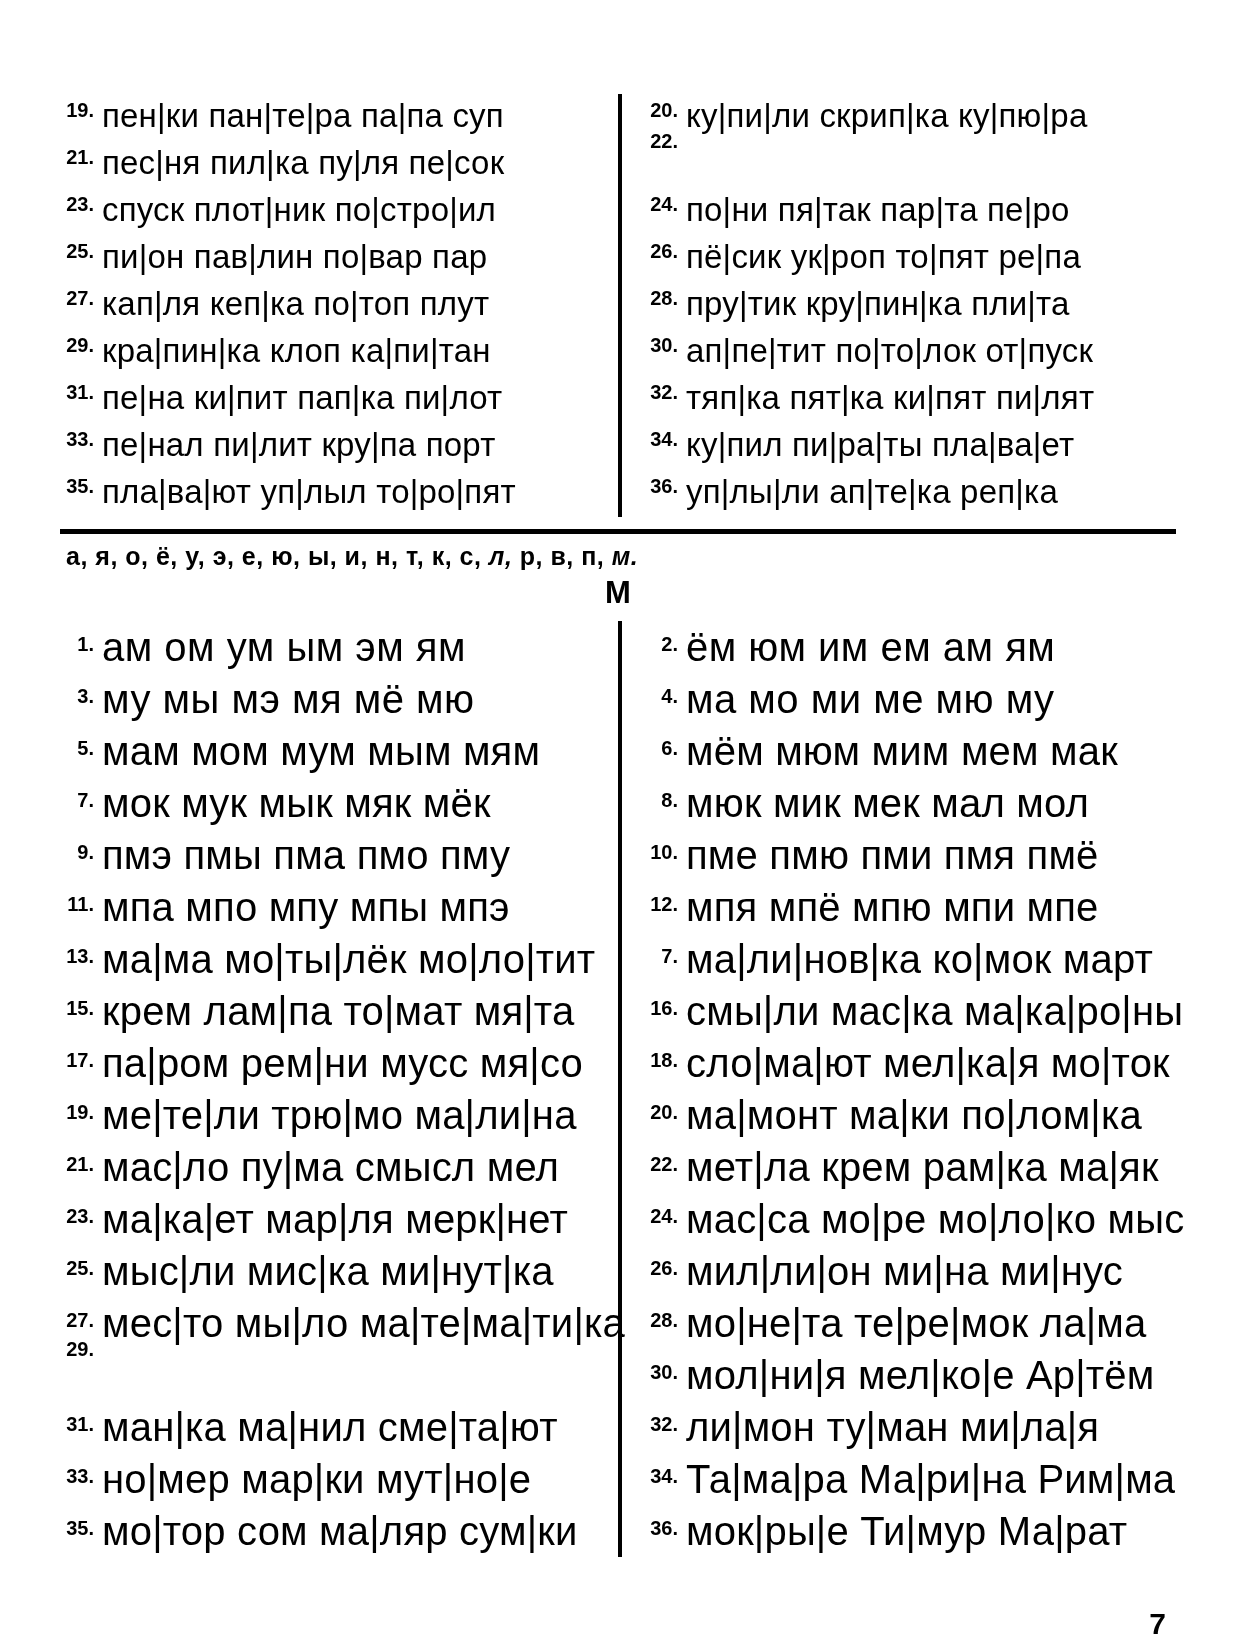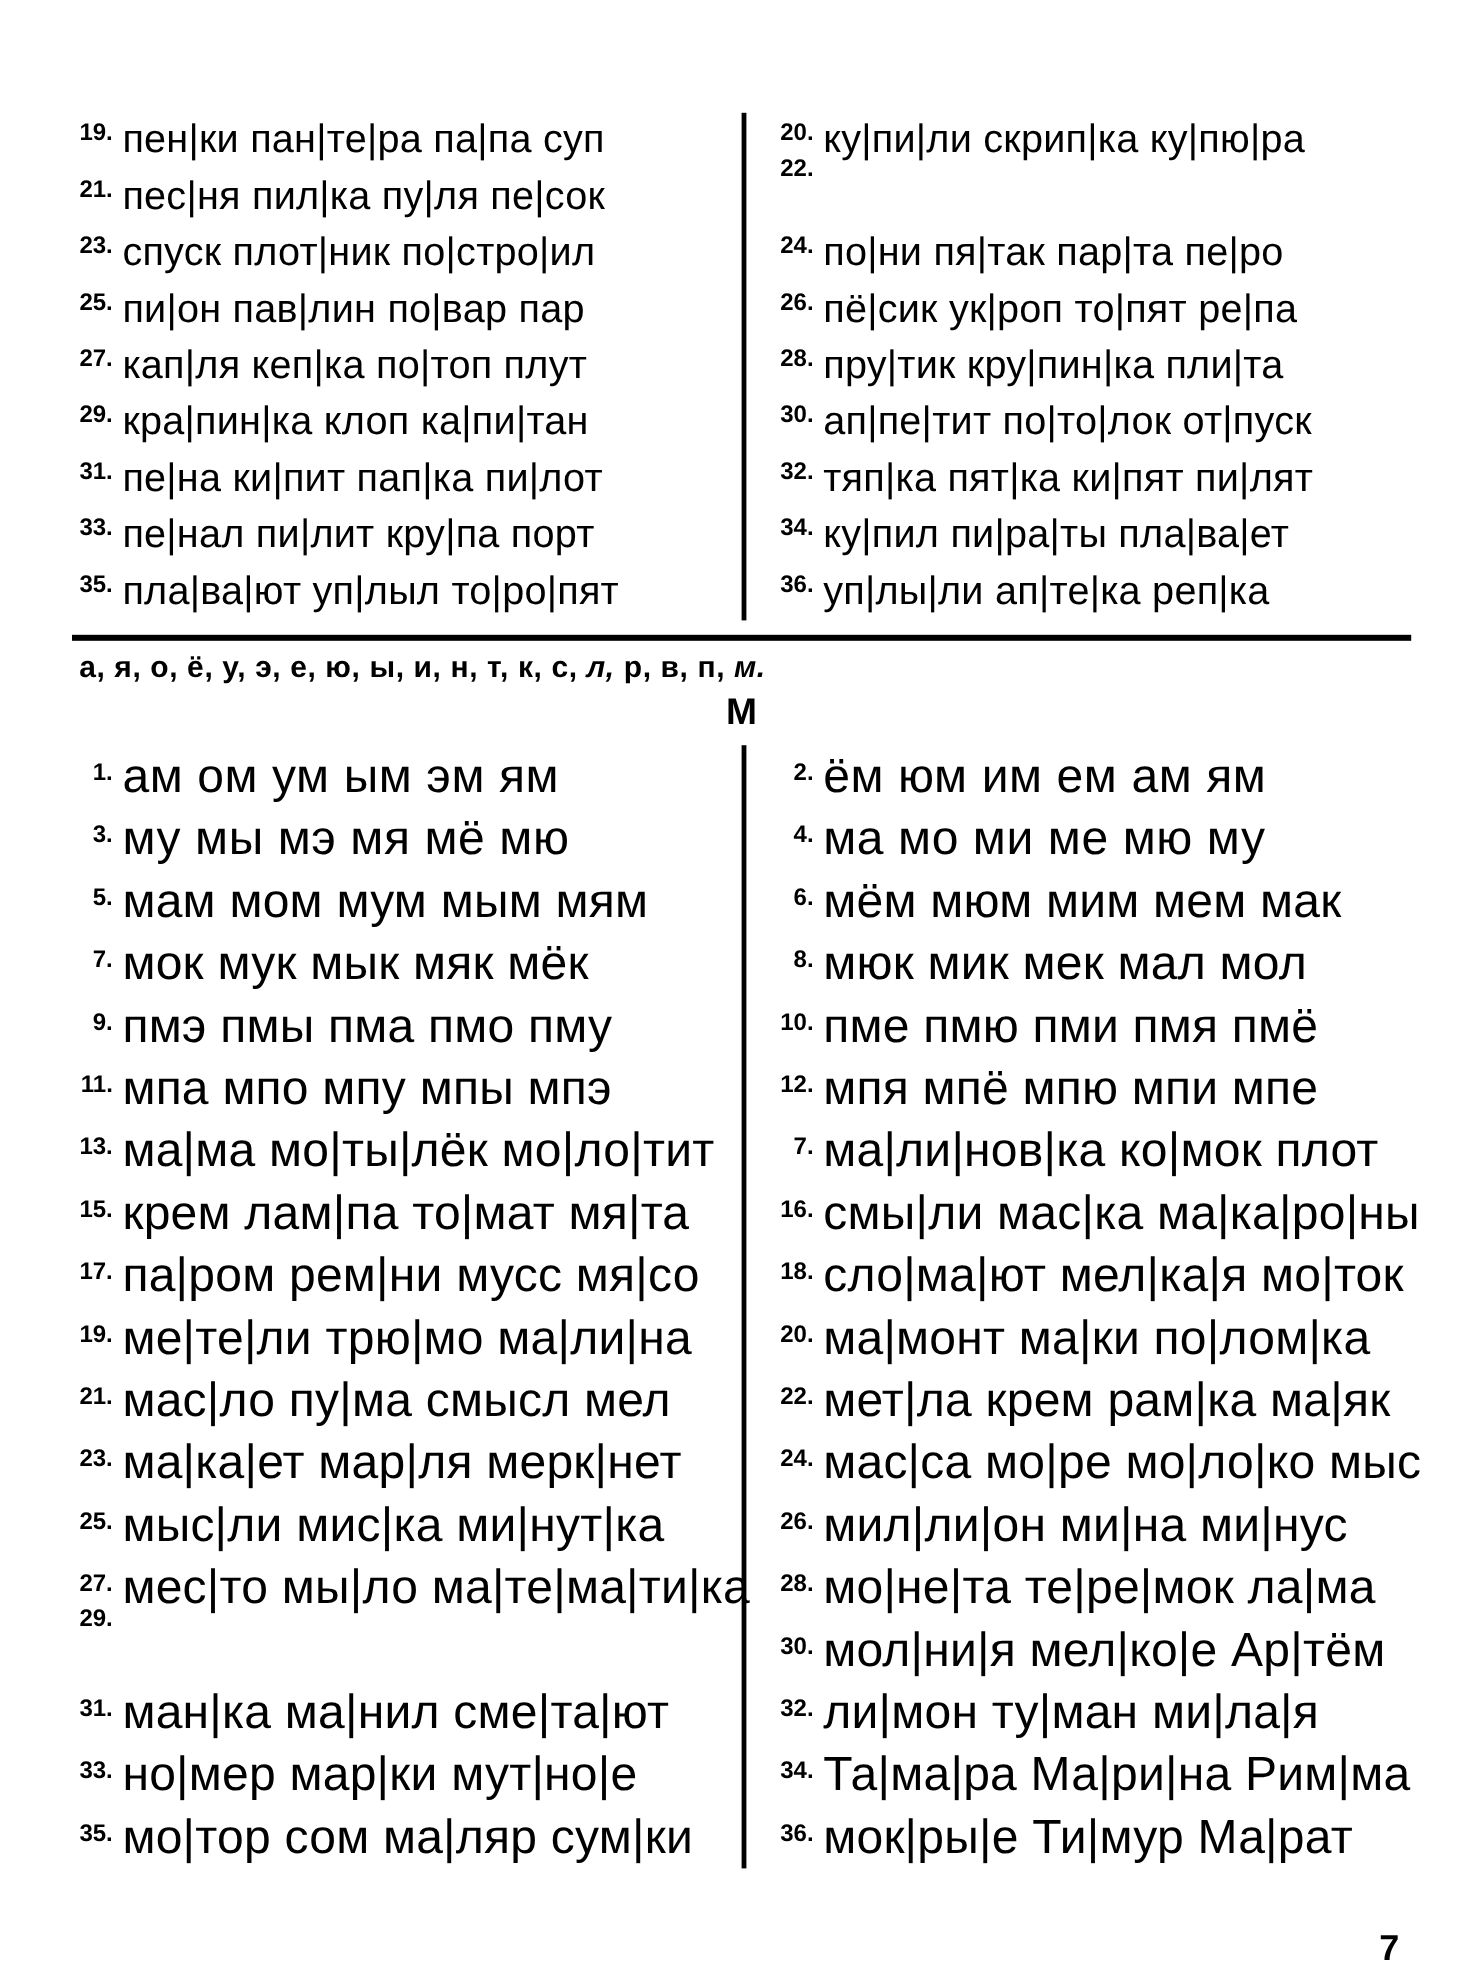--- a/index.html
+++ b/index.html
@@ -310,21 +310,21 @@
       <div class="row">
         <span class="num">10.</span>
         <span class="words">пме   пмю   пми   пмя   пмё</span>
       </div>
       <div class="row">
         <span class="num">12.</span>
         <span class="words">мпя   мпё   мпю   мпи   мпе</span>
       </div>
       <div class="row">
         <span class="num">7.</span>
-        <span class="words">ма|ли|нов|ка ко|мок плот</span>
+        <span class="words">ма|ли|нов|ка ко|мок март</span>
       </div>
       <div class="row">
         <span class="num">16.</span>
         <span class="words">смы|ли мас|ка ма|ка|ро|ны</span>
       </div>
       <div class="row">
         <span class="num">18.</span>
         <span class="words">сло|ма|ют мел|ка|я мо|ток</span>
       </div>
       <div class="row">

